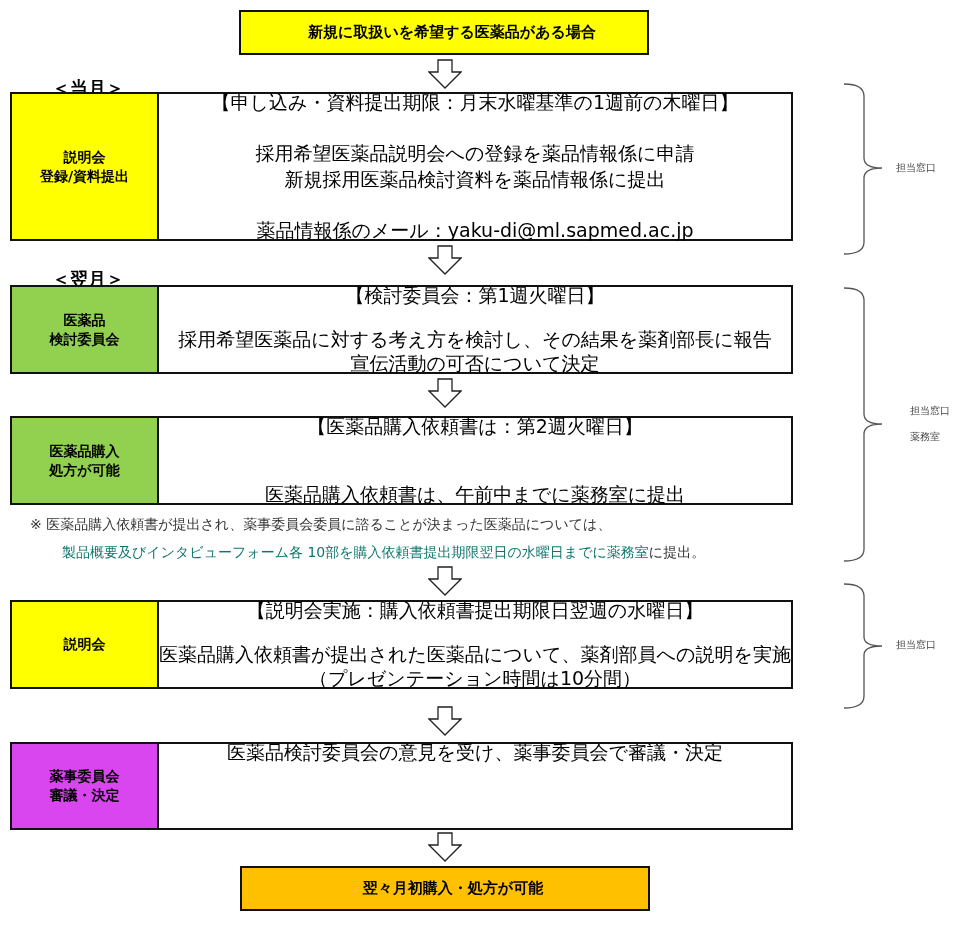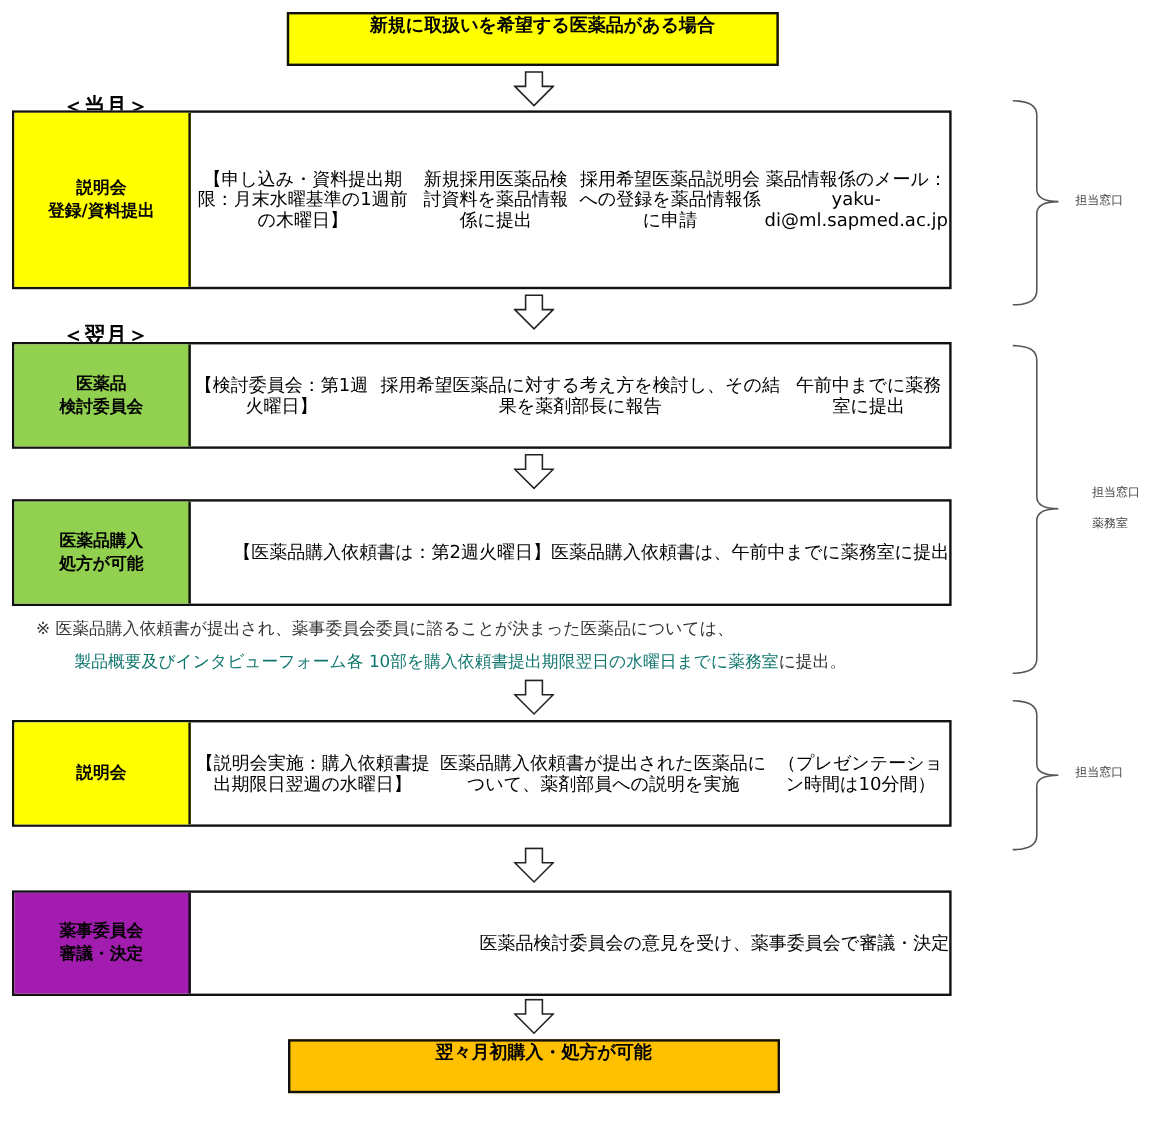--- a/index.html
+++ b/index.html
@@ -1,34 +1,34 @@
 <!DOCTYPE html>
 <html><head>
 <meta charset="utf-8">
 <style>
   html, body { margin:0; padding:0; background:#ffffff; }
   body { width:980px; height:938px; position:relative; overflow:hidden;
          font-family:"DejaVu Sans", "Liberation Sans", sans-serif; color:#000; }
   .topbox, .endbox { position:absolute; border:2px solid #111; box-sizing:border-box;
-         display:flex; align-items:flex-start; justify-content:center;
+         display:flex; align-items:center; justify-content:center;
          font-weight:bold; font-size:15px;padding-left:16px; }
   .topbox { left:239px; top:10px; width:410px; height:45px; background:#ffff00; }
   .endbox { left:240px; top:866px; width:410px; height:45px; background:#ffc000; }
   .month { position:absolute; font-weight:bold; font-size:18px;text-align:center; }
   .step { position:absolute; left:10px; width:783px; box-sizing:border-box;
           border:2px solid #111; display:flex; background:#fff; }
   .step .lbl { width:147px; border-right:2px solid #111; box-sizing:border-box;
           display:flex; flex-direction:column; align-items:center; justify-content:center;
           font-weight:bold; font-size:14px; line-height:19px; text-align:center; }
-  .step .body { flex:1; display:flex; flex-direction:row; align-items:center;
-          justify-content:flex-end; font-size:15px; line-height:17px; text-align:center; }
+  .step .body { flex:1; display:flex; flex-direction:column; align-items:center;
+          justify-content:space-between; font-size:19px; line-height:17px; text-align:center; }
   .step .body .gap { height:14px; }
   .yellow { background:#ffff00; }
   .green { background:#92d050; }
-  .orange { background:#a21caf; }
+  .orange { background:#d946ef; }
   .arrow { position:absolute; width:34px; height:30px; }
   .note { position:absolute; font-size:14px; line-height:18px; color:#333; }
   .red { color:#0f766e; }
   .brace { position:absolute; }
   .side { position:absolute; font-size:10px; color:#444; line-height:26px; }
 </style>
 </head>
 <body>
 
 <div class="topbox">
@@ -42,43 +42,43 @@
 <div class="month" style="left:52px;top:76px;">＜当月＞</div>
 
 <div class="step" style="top:92px;height:149px;">
   <div class="lbl yellow">
     <span>説明会</span>
     <span>登録/資料提出</span>
   </div>
   <div class="body">
     <span>【申し込み・資料提出期限：月末水曜基準の1週前の木曜日】</span>
     <div class="gap"></div>
+    <span>採用希望医薬品説明会への登録を薬品情報係に申請</span>
     <span>新規採用医薬品検討資料を薬品情報係に提出</span>
-    <span>採用希望医薬品説明会への登録を薬品情報係に申請</span>
     <div class="gap"></div>
     <span>薬品情報係のメール：yaku-di@ml.sapmed.ac.jp</span>
   </div>
 </div>
 
 <svg class="arrow" style="left:428px;top:245px;" viewBox="0 0 34 30">
   <path d="M10 1 H24 V13 H33 L17 29 L1 13 H10 Z" fill="#fff" stroke="#222" stroke-width="1.3"></path>
 </svg>
 
 <div class="month" style="left:52px;top:267px;">＜翌月＞</div>
 
 <div class="step" style="top:285px;height:89px;">
   <div class="lbl green">
     <span>医薬品</span>
     <span>検討委員会</span>
   </div>
   <div class="body">
     <span>【検討委員会：第1週火曜日】</span>
     <div class="gap"></div>
     <span>採用希望医薬品に対する考え方を検討し、その結果を薬剤部長に報告</span>
-    <span>午前中までに薬務室に提出</span>
+    <span>宣伝活動の可否について決定</span>
   </div>
 </div>
 
 <svg class="arrow" style="left:428px;top:378px;" viewBox="0 0 34 30">
   <path d="M10 1 H24 V13 H33 L17 29 L1 13 H10 Z" fill="#fff" stroke="#222" stroke-width="1.3"></path>
 </svg>
 
 <div class="step" style="top:416px;height:89px;">
   <div class="lbl green">
     <span>医薬品購入</span>

